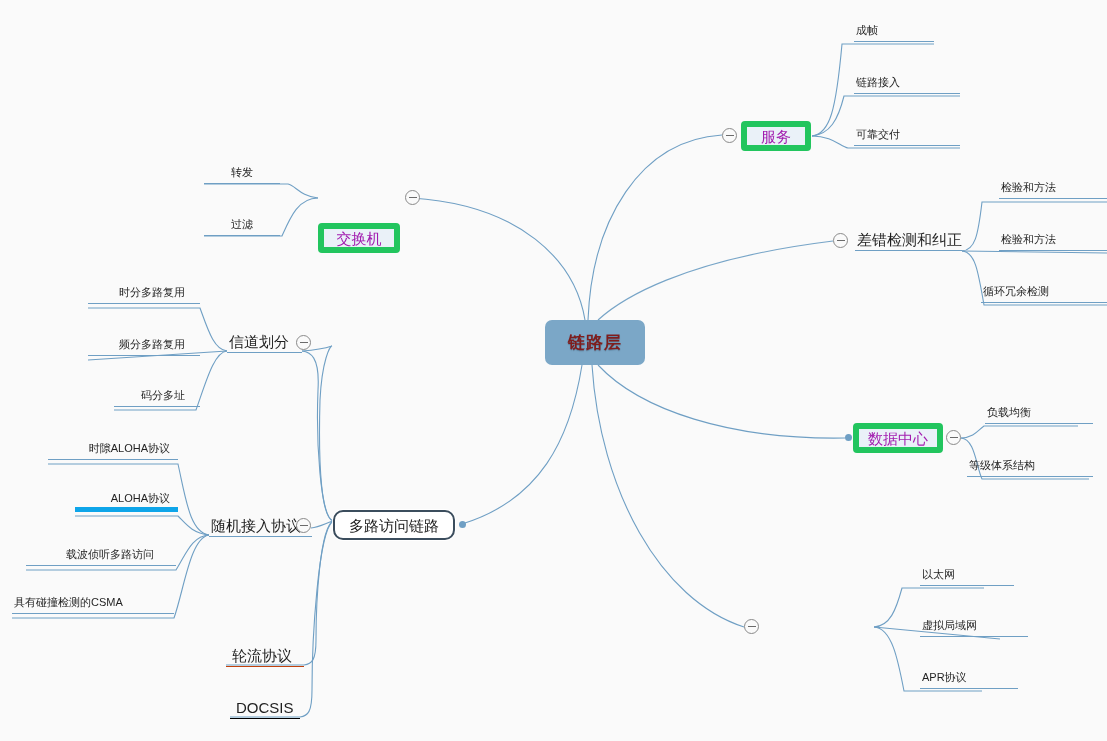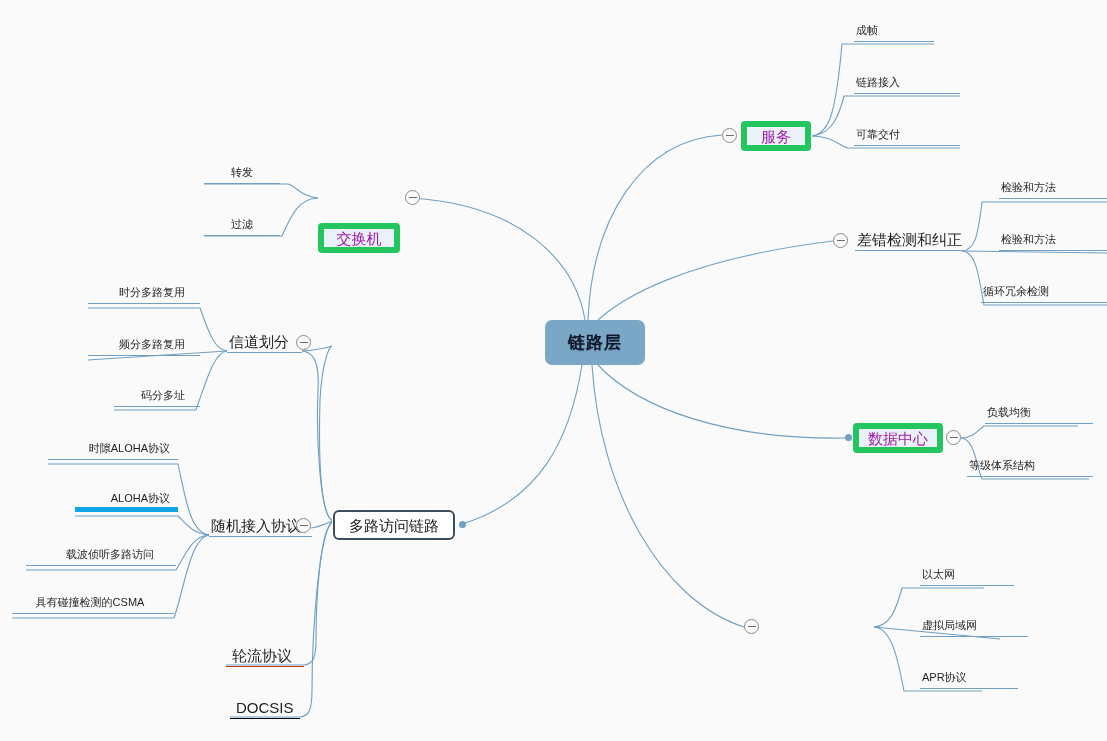--- a/index.html
+++ b/index.html
@@ -30,21 +30,21 @@
     position: absolute;
     white-space: nowrap;
     line-height: 1;
     display: flex;
     align-items: center;
     justify-content: center;
   }
   
   .node.root {
     background: #7ba7c7;
-    color: #0f172a;
+    color: #7f1d1d;
     font-size: 17px;
     font-weight: bold;
     border-radius: 7px;
     padding: 0;
     letter-spacing: 1px;
     text-shadow: 0 1px 1px rgba(60,90,115,.45);
   }
   
   .node.boxed {
     background: #eaf1f8;
@@ -215,21 +215,21 @@
   </div>
   <div class="toggle" style="left:405px; top:190px;"></div>
 
   <div class="node plain" style="left:204px; top:164px; width:76px; height:20px; border-bottom:1px solid #6f9fc4; justify-content:flex-end; padding-right:27px;">
     <span>转发</span>
   </div>
   <div class="node plain" style="left:204px; top:216px; width:76px; height:20px; border-bottom:1px solid #6f9fc4; justify-content:flex-end; padding-right:27px;">
     <span>过滤</span>
   </div>
 
-  <div class="node boxed selected" style="left:333px; top:510px; width:122px; height:30px;">
+  <div class="node boxed selected" style="left:333px; top:510px; width:122px; height:30px;border-radius:10px;">
     <span>多路访问链路</span>
   </div>
   <div class="dot" style="left:459px; top:521px;"></div>
 
   <div class="node plain mid" style="left:227px; top:333px; width:75px; height:20px; border-bottom:1px solid #6f9fc4;">
     <span>信道划分</span>
   </div>
   <div class="toggle" style="left:296px; top:335px;"></div>
 
   <div class="node plain" style="left:88px; top:284px; width:112px; height:20px; border-bottom:1px solid #6f9fc4; justify-content:flex-end; padding-right:15px;">
@@ -249,21 +249,21 @@
 
   <div class="node plain" style="left:48px; top:440px; width:130px; height:20px; border-bottom:1px solid #6f9fc4; justify-content:flex-end; padding-right:8px;">
     <span>时隙ALOHA协议</span>
   </div>
   <div class="node plain" style="left:75px; top:492px; width:103px; height:20px; border-bottom:5px solid #0ea5e9; justify-content:flex-end; padding-right:8px;">
     <span>ALOHA协议</span>
   </div>
   <div class="node plain" style="left:26px; top:546px; width:150px; height:20px; border-bottom:1px solid #6f9fc4; justify-content:flex-end; padding-right:22px;">
     <span>载波侦听多路访问</span>
   </div>
-  <div class="node plain" style="left:12px; top:594px; width:162px; height:20px; border-bottom:1px solid #6f9fc4; justify-content:center; padding-right:8px;">
+  <div class="node plain" style="left:12px; top:594px; width:162px; height:20px; border-bottom:1px solid #6f9fc4; justify-content:flex-start; padding-right:8px;">
     <span>具有碰撞检测的CSMA</span>
   </div>
 
   <div class="node plain mid" style="left:226px; top:647px; width:78px; height:20px; border-bottom:1px solid #c2410c; padding-left:6px;">
     <span>轮流协议</span>
   </div>
   <div class="node plain mid" style="left:230px; top:699px; width:70px; height:20px; border-bottom:1px solid #000000; padding-left:6px;">
     <span>DOCSIS</span>
   </div>
 

